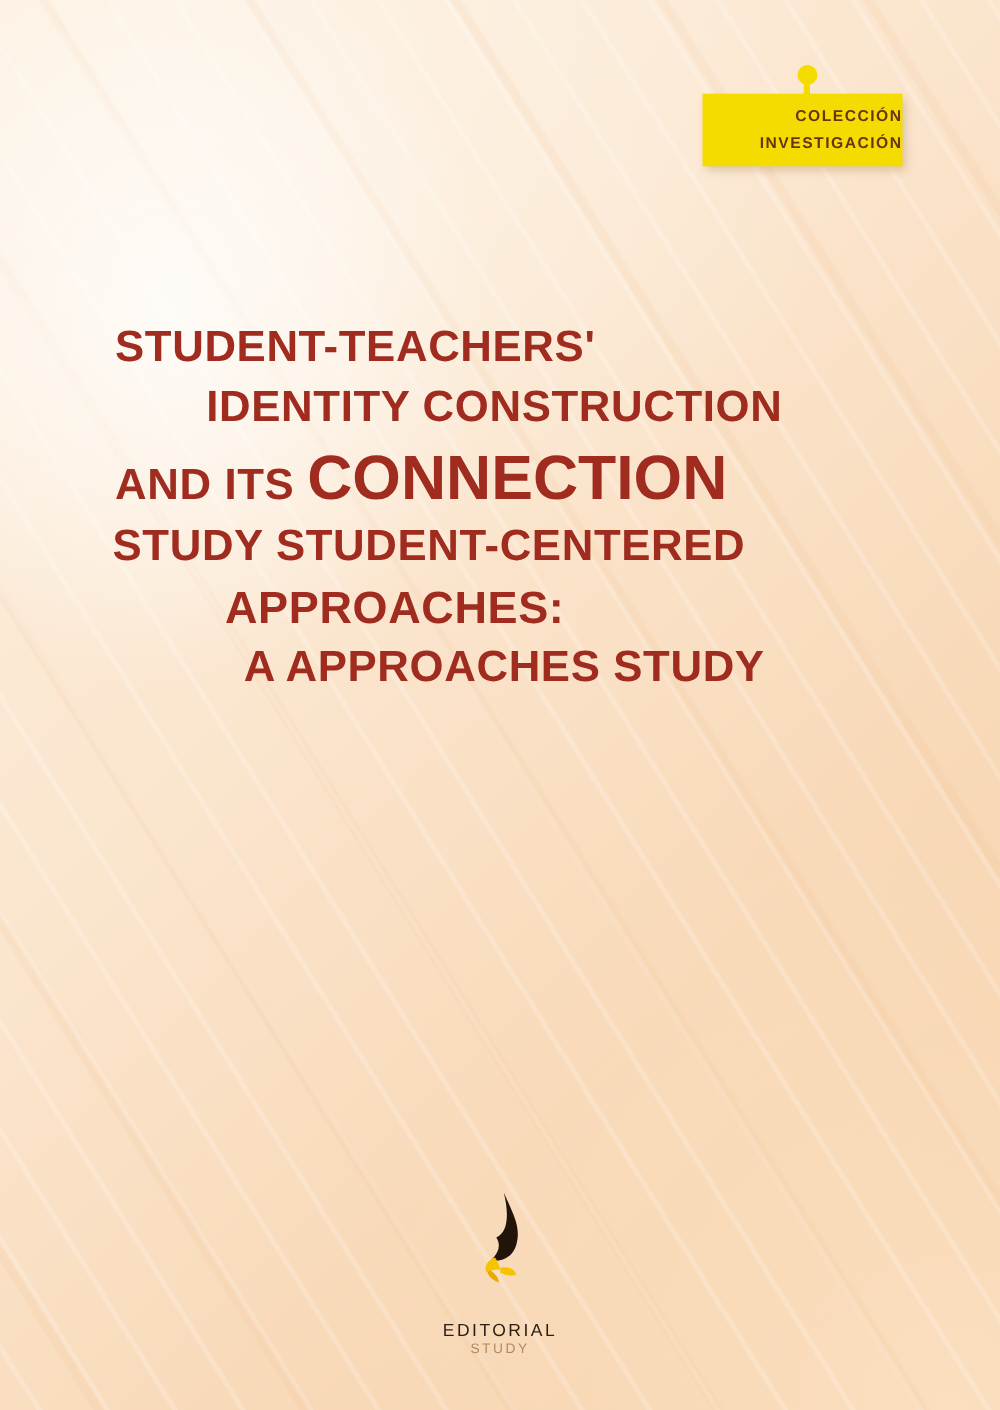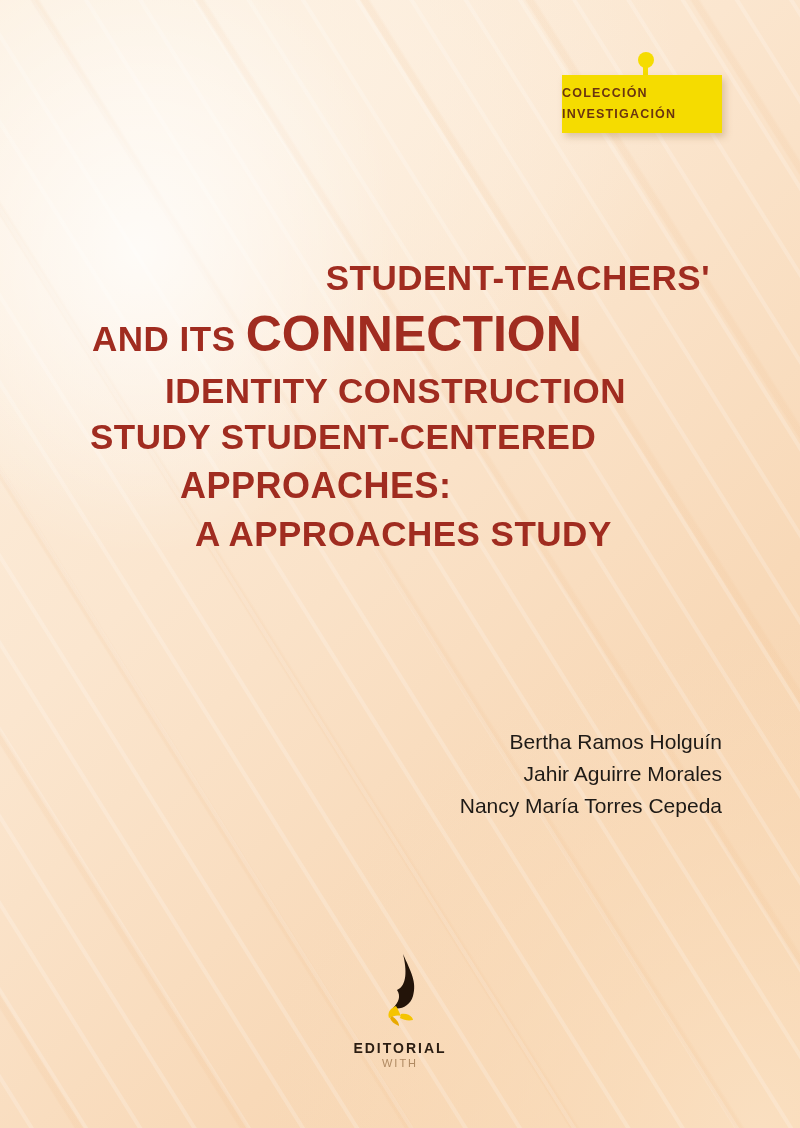--- a/index.html
+++ b/index.html
@@ -67,21 +67,21 @@
   .badge {
     position: absolute;
     right: 78px;
     top: 75px;
     width: 160px;
     height: 58px;
     background: #f5dc00;
     box-shadow: 3px 4px 7px rgba(140,100,40,.28);
     display: flex;
     flex-direction: column;
-    align-items: flex-start;
+    align-items: flex-end;
     justify-content: center;
     gap: 5px;
   }
   .badge-line {
     color: #6a3410;
     font-size: 12.5px;
     font-weight: bold;
     letter-spacing: 1.2px;
     line-height: 1.25;
     text-align: center;
@@ -110,21 +110,21 @@
     left: 0;
     right: 0;
     top: 258px;
     padding: 0 90px 0 60px;
     color: #a02c20;
     font-weight: bold;
     letter-spacing: .5px;
     line-height: 1.14;
   }
   .t-row { display: block; white-space: nowrap; }
-  .t1 { font-size: 35px; text-align: right; padding-left: 32px; }
+  .t1 { font-size: 35px; text-align: left; padding-left: 32px; }
   .t2 { font-size: 35px; text-align: left; padding-left: 105px; margin-top: 8px; }
   .t3 { font-size: 35px; text-align: left; padding-left: 32px; margin-top: 8px; }
   .t3 .big { font-size: 50px; letter-spacing: 0px; }
   .t4 { font-size: 35px; text-align: left; padding-left: 30px; margin-top: 6px; }
   .t5 { font-size: 36px; text-align: left; padding-left: 120px; margin-top: 8px; }
   .t6 { font-size: 35px; text-align: left; padding-left: 135px; margin-top: 8px; }
 
   
   .authors {
     position: absolute;
@@ -146,23 +146,23 @@
     flex-direction: column;
     align-items: center;
   }
   .logo-mark {
     position: relative;
     width: 74px;
     height: 80px;
   }
   .logo-mark svg { display: block; }
   .logo-text {
-    margin-top: 8px;
+    margin-top: 24px;
     font-size: 14px;
-    font-weight: bold;
+    font-weight: normal;
     letter-spacing: 2px;
     color: #2b1d12;
   }
   .logo-sub {
     margin-top: 1px;
     font-size: 11px;
     letter-spacing: 2px;
     color: #b08a63;
   }
 </style>
@@ -178,39 +178,34 @@
   <div class="badge-dot"></div>
   <div class="badge-stem"></div>
 
   <div class="badge">
     <span class="badge-line">COLECCIÓN</span>
     <span class="badge-line">INVESTIGACIÓN</span>
   </div>
 
   <div class="title-block">
     <span class="t-row t1">STUDENT-TEACHERS'</span>
+    <span class="t-row t2">IDENTITY CONSTRUCTION</span>
     <span class="t-row t3"><span>AND ITS</span> <span class="big">CONNECTION</span></span>
-    <span class="t-row t2">IDENTITY CONSTRUCTION</span>
     <span class="t-row t4">STUDY STUDENT-CENTERED</span>
     <span class="t-row t5">APPROACHES:</span>
     <span class="t-row t6">A APPROACHES STUDY</span>
   </div>
 
-  <div class="authors">
-    <span class="author">Bertha Ramos Holguín</span>
-    <span class="author">Jahir Aguirre Morales</span>
-    <span class="author">Nancy María Torres Cepeda</span>
-  </div>
 
   <div class="logo-wrap">
     <div class="logo-mark">
       <svg width="74" height="80" viewBox="0 0 74 80" xmlns="http://www.w3.org/2000/svg">
         <path d="M40 2 C48 20 54 30 50 44 C47 54 38 58 30 56 C36 50 38 44 34 38 C44 34 44 18 40 2 Z" fill="#231409"></path>
         <path d="M33 54 C28 56 24 60 26 66 C30 64 34 63 38 64 C36 60 35 57 33 54 Z" fill="#f5c400"></path>
         <path d="M38 62 C43 61 49 63 50 68 C45 69 41 68 37 66 Z" fill="#f5c400"></path>
         <path d="M29 64 C33 67 36 70 36 74 C31 72 28 69 27 66 Z" fill="#e8a900"></path>
       </svg>
     </div>
     <div class="logo-text">EDITORIAL</div>
-    <div class="logo-sub">WITH</div>
+    <div class="logo-sub">STUDY</div>
   </div>
 
 </div>
 
 </body></html>

